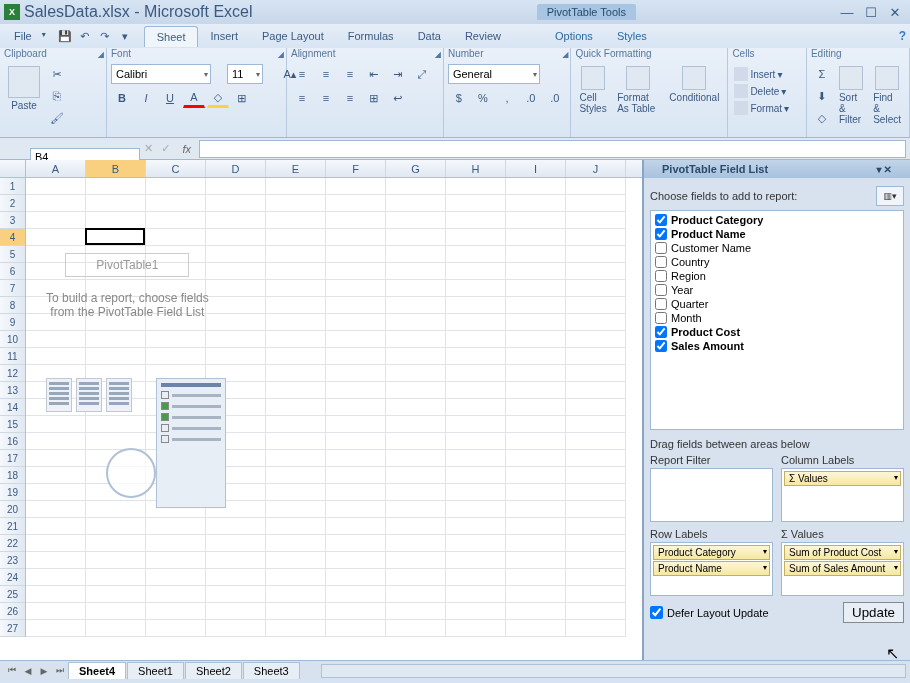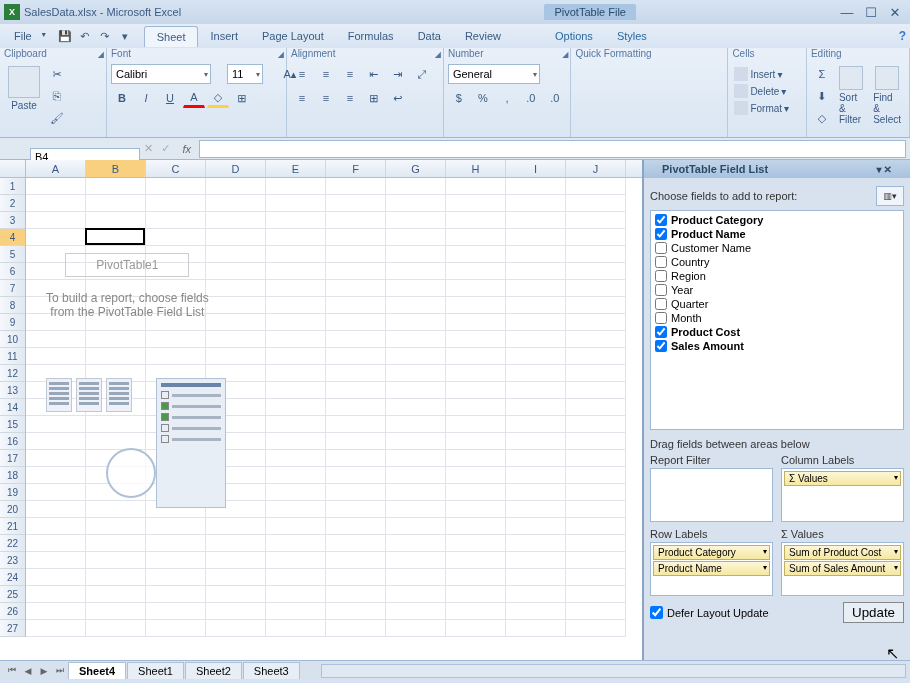--- a/index.html
+++ b/index.html
@@ -1,20 +1,20 @@
 <!DOCTYPE html>
 <html><head>
 <meta charset="utf-8">
 <style>
 * { margin: 0; padding: 0; box-sizing: border-box; font-family: "Segoe UI", Tahoma, sans-serif; }
 body { background: #bfd0e0; width: 910px; height: 683px; overflow: hidden; font-size: 11px; }
 
 .titlebar { height: 24px; background: linear-gradient(#d7e4f2, #c7d8ea); display: flex; align-items: center; padding: 0 4px; color: #3b5a82; }
 .titlebar .app-icon { width: 16px; height: 16px; background: #2a7f3a; margin-right: 4px; display: flex; align-items: center; justify-content: center; color: white; font-size: 9px; font-weight: bold; }
-.titlebar .doc-title { font-size: 11px; }
+.titlebar .doc-title { font-size: 16px; }
 .titlebar .spacer { flex: 1; }
 .titlebar .contextual { background: #a8c6e4; padding: 2px 10px; border-radius: 2px 2px 0 0; font-size: 11px; color: #2a4a6a; margin-right: 200px; }
 .titlebar .winbtns { display: flex; gap: 2px; }
 .titlebar .winbtn { width: 22px; height: 16px; display: flex; align-items: center; justify-content: center; font-size: 13px; color: #3b5a82; cursor: pointer; }
 
 .menubar { height: 24px; background: linear-gradient(#e6eef8, #d7e4f2); display: flex; align-items: center; padding: 0 4px; color: #3b5a82; }
 .menubar .menuitem { padding: 3px 10px; cursor: pointer; }
 .menubar .file { padding-right: 18px; position: relative; }
 .menubar .file::after { content: "▾"; position: absolute; right: 4px; font-size: 8px; }
 .menubar .qat { display: flex; gap: 2px; margin-left: 6px; margin-right: 10px; }
@@ -99,21 +99,21 @@
 </style>
 </head>
 <body>
 
 <div class="titlebar">
   <div class="app-icon">X</div>
   <span class="doc-title">
     <span>SalesData.xlsx</span> - <span>Microsoft Excel</span>
   </span>
   <div class="spacer"></div>
-  <div class="contextual">PivotTable File</div>
+  <div class="contextual">PivotTable Tools</div>
   <div class="winbtns">
     <div class="winbtn">—</div>
     <div class="winbtn">☐</div>
     <div class="winbtn">✕</div>
   </div>
 </div>
 
 <div class="menubar">
   <div class="menuitem file">File</div>
   <div class="qat">
@@ -199,20 +199,34 @@
         <div class="smallbtn">$</div>
         <div class="smallbtn">%</div>
         <div class="smallbtn">,</div>
         <div class="smallbtn">.0</div>
         <div class="smallbtn">.0</div>
       </div>
     </div>
   </div>
   <div class="group" style="width:160px">
     <span class="group-label">Quick Formatting</span>
+    <div class="group-body">
+      <div class="rbtn">
+          <div class="ico"></div>
+          <span>Cell Styles</span>
+        </div>
+      <div class="rbtn">
+          <div class="ico"></div>
+          <span>Format As Table</span>
+        </div>
+      <div class="rbtn">
+          <div class="ico"></div>
+          <span>Conditional</span>
+        </div>
+    </div>
   </div>
   <div class="group cells-group" style="width:80px">
     <span class="group-label">Cells</span>
     <div class="group-body" style="flex-direction:column;gap:1px;margin-top:16px">
       <div class="mini-row"><div class="mini-ico"></div><span>Insert</span> ▾</div>
       <div class="mini-row"><div class="mini-ico"></div><span>Delete</span> ▾</div>
       <div class="mini-row"><div class="mini-ico"></div><span>Format</span> ▾</div>
     </div>
   </div>
   <div class="group" style="width:105px">

